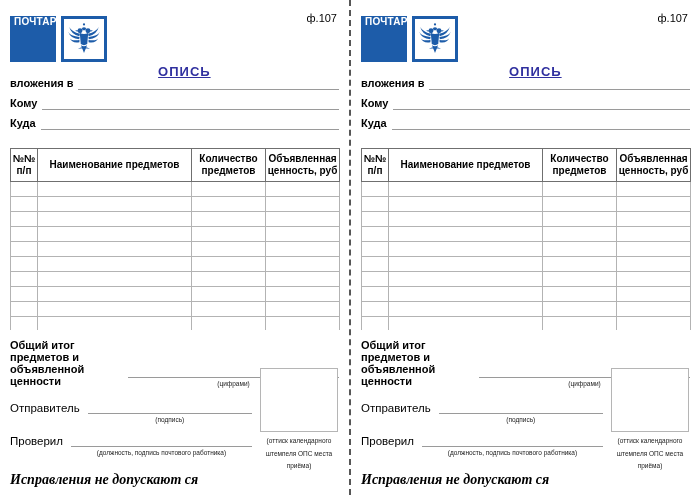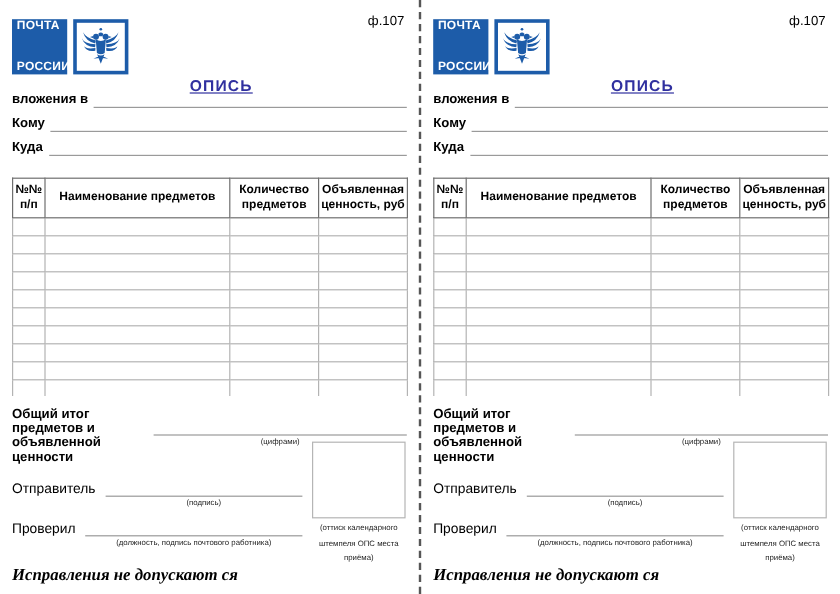--- a/index.html
+++ b/index.html
@@ -12,21 +12,21 @@
   .copy { width:349px; height:495px; flex:0 0 349px; }
   .divider { flex:0 0 0; width:0; height:495px; border-left:2px dashed #565656; }
 
   .form { position:relative; width:100%; height:100%; box-sizing:border-box; padding:10px 10px 0 10px; }
 
   
   .form-header { position:relative; height:58px; }
   .logo { position:absolute; left:0; top:6px; display:flex; gap:5px; }
   .logo-box {
     width:46px; height:46px; background:#1d5ca9; color:#fff;
-    display:flex; flex-direction:column; justify-content:space-between;
+    display:flex; flex-direction:row; justify-content:flex-start;
     padding-left:4px; box-sizing:border-box;
     font-weight:bold; font-size:10px; line-height:1.2; letter-spacing:0.2px;
   }
   .emblem-box {
     width:46px; height:46px; box-sizing:border-box; border:3px solid #1d5ca9;
     background:#fff; display:flex; align-items:center; justify-content:center;
   }
   .form-code { position:absolute; top:2px; right:2px; font-weight:normal; font-size:11px; }
   .form-title {
     position:absolute; top:27px; left:53%; transform:translateX(-50%);
@@ -47,21 +47,21 @@
     font-weight:bold; font-size:10px; line-height:1.18;
     height:32px; text-align:center; vertical-align:middle; padding:0 1px;
   }
   .items-table td { border:1px solid #b3b3b3; height:14px; padding:0; }
   .items-table tr.open-row td { border-bottom:none; height:13px; }
   .items-table tr:first-child td { border-top:1px solid #6f6f6f; }
   .th-line { display:block; }
   .th-line:empty { display:none; }
 
   
-  .totals { display:flex; margin-top:10px; }
+  .totals { display:flex; margin-top:10px;align-items:flex-end; }
   .totals-label { width:118px; font-weight:bold; font-size:11px; line-height:1.08; }
   .writein { flex:1; display:flex; flex-direction:column; }
   .totals .writein { margin-top:12px; }
   .writein-line { border-bottom:1px solid #9a9a9a; height:10px; }
   .writein-caption { font-size:6.5px; color:#222; text-align:center; padding-top:2px; line-height:1.1; }
 
   
   .sig-block { position:relative; }
   .sig-row { display:flex; width:242px; }
   .sig-row.sender { margin-top:12px; }

